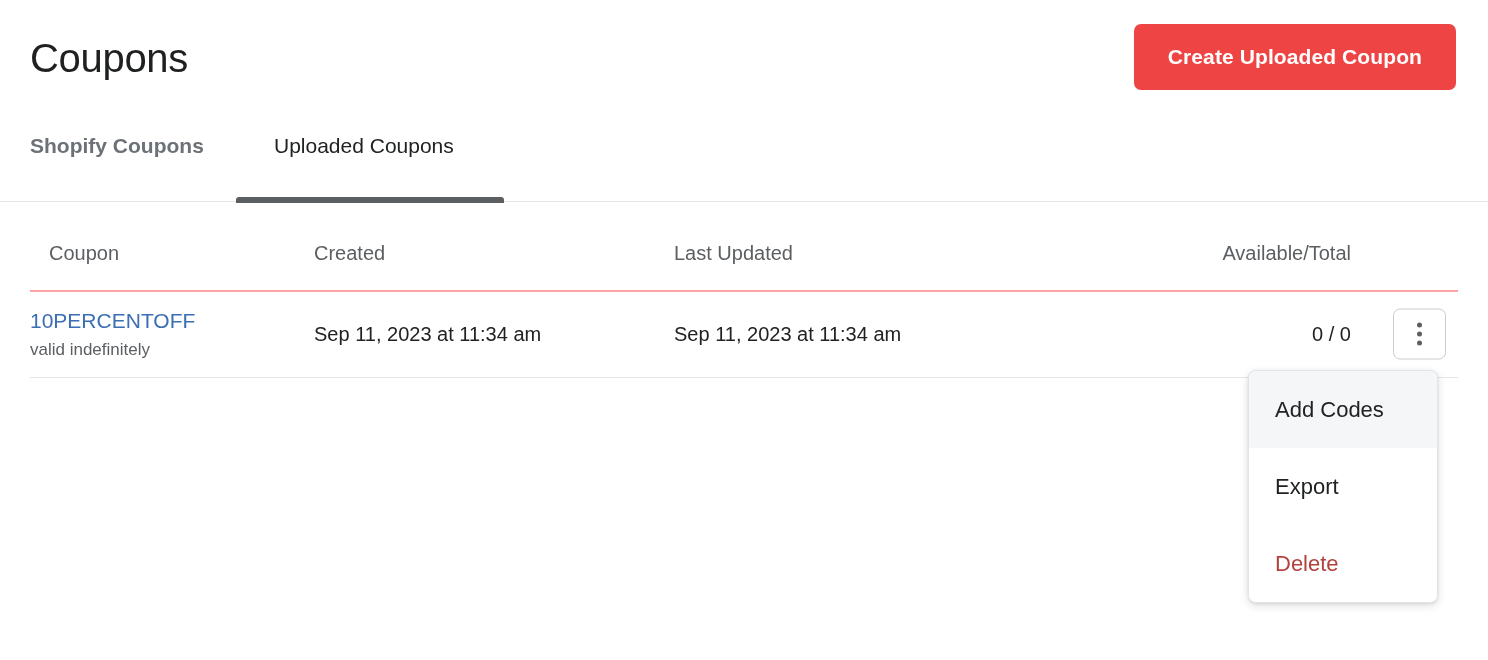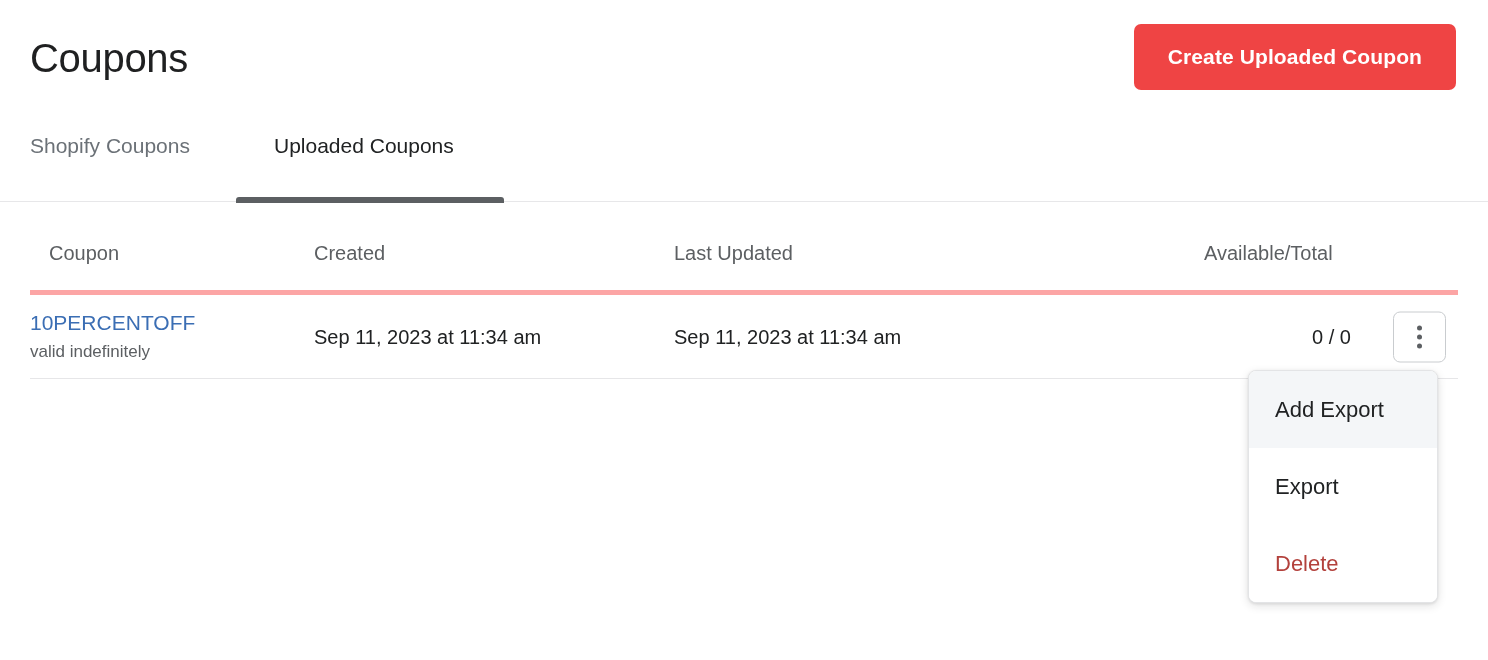--- a/index.html
+++ b/index.html
@@ -77,21 +77,21 @@
     align-items: flex-start;
     padding-top: 12px;
     font-size: 21px;
     line-height: 28px;
     cursor: pointer;
     background: transparent;
     border: none;
     font-family: "Liberation Sans", sans-serif;
     white-space: nowrap;
   }
-  .tab-0 { left: 30px; color: #6b7177; }
+  .tab-0 { left: 30px; color: #6b7177; font-weight: bold; }
   .tab-1 { left: 274px; color: #202223; }
   .tab-active-indicator {
     position: absolute;
     left: 236px;
     top: 197px;
     width: 268px;
     height: 6px;
     background: #5c5f62;
     border-radius: 3px 3px 0 0;
   }
@@ -108,39 +108,39 @@
     border-collapse: collapse;
     table-layout: fixed;
   }
   .tbl th {
     text-align: left;
     font-weight: 400;
     font-size: 20px;
     line-height: 26px;
     color: #5c5f62;
     padding: 0 0 24px 0;
-    border-bottom: 5px solid #fca5a5;
+    border-bottom: 2px solid #fca5a5;
   }
   .tbl td {
     font-size: 20px;
     line-height: 26px;
     color: #202223;
     padding: 0;
     border-bottom: 1px solid #e6e6e8;
     vertical-align: middle;
   }
   .col-coupon   { width: 284px; padding-left: 19px !important; }
   .col-created  { width: 360px; padding-left: 284px; }
   .col-updated  { width: 530px; }
   .col-avail    { width: 254px; text-align: right; }
 
   th.col-coupon  { padding-left: 19px; }
   th.col-created { padding-left: 0; margin-left: 23px; }
   th.col-updated { padding-left: 0; }
-  th.col-avail   { text-align: left; padding-right: 107px; margin-top: 26px; }
+  th.col-avail   { text-align: right; padding-right: 107px; margin-top: 26px; }
 
   .row-cell {
     height: 86px;
   }
   .cell-pad-coupon { padding-left: 19px; }
   .cell-avail {
     text-align: right;
     padding-right: 107px !important;
     position: relative;
   }
@@ -289,16 +289,16 @@
     </tbody>
   </table>
 </div>
 
 <div class="pagination">
   <span class="chev-left"></span>
   <span class="pagination-label">Previous</span>
 </div>
 
 <div class="dropdown">
-  <div class="menu-item hovered">Add Export</div>
+  <div class="menu-item hovered">Add Codes</div>
   <div class="menu-item">Export</div>
   <div class="menu-item danger">Delete</div>
 </div>
 
 </body></html>

